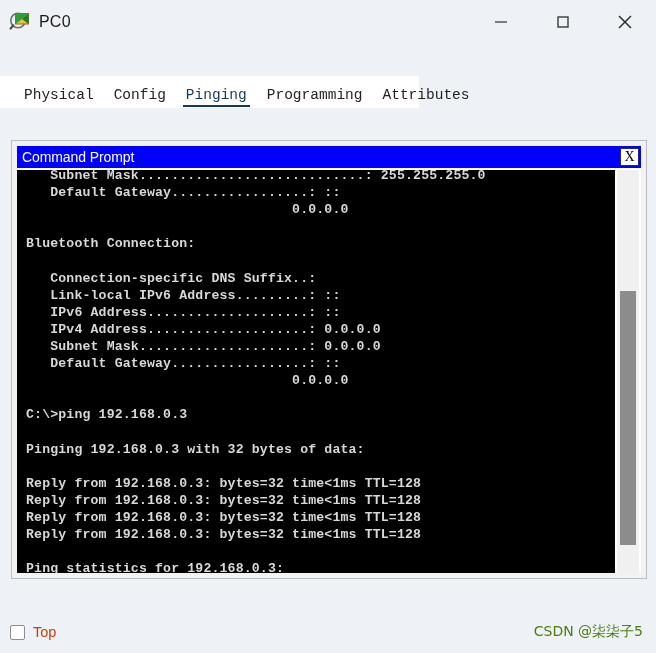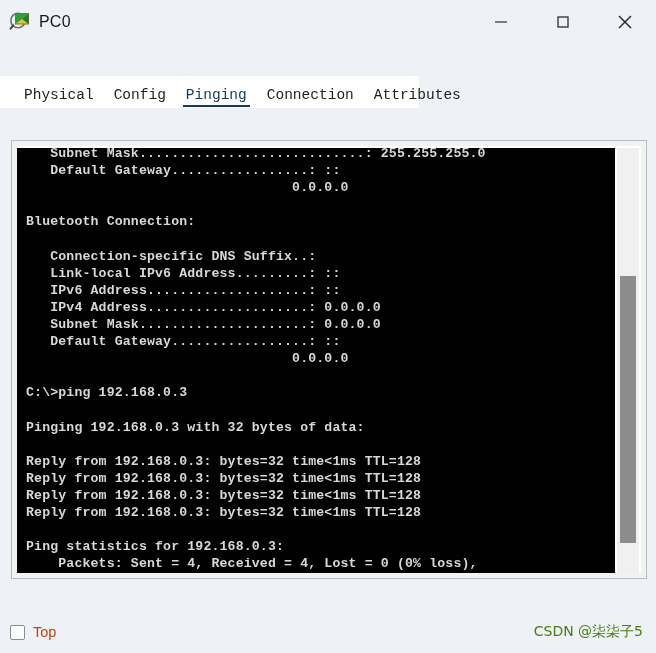--- a/index.html
+++ b/index.html
@@ -292,32 +292,36 @@
       <div class="tab">
         <span>Physical</span>
       </div>
       <div class="tab">
         <span>Config</span>
       </div>
       <div class="tab active">
         <span>Pinging</span>
       </div>
       <div class="tab">
-        <span>Connection</span>
+        <span>Programming</span>
       </div>
       <div class="tab">
         <span>Attributes</span>
       </div>
     </div>
   </div>
 
   <div id="desktop-panel">
 
     <div id="cmd-window">
 
+      <div id="cmd-titlebar">
+        <span id="cmd-title-text">Command Prompt</span>
+        <span id="cmd-close-btn">X</span>
+      </div>
 
       <div id="cmd-body">
         <div id="terminal">
           <pre id="terminal-text">   Subnet Mask............................: 255.255.255.0
    Default Gateway.................: ::
                                  0.0.0.0
 
 Bluetooth Connection:
 
    Connection-specific DNS Suffix..:

